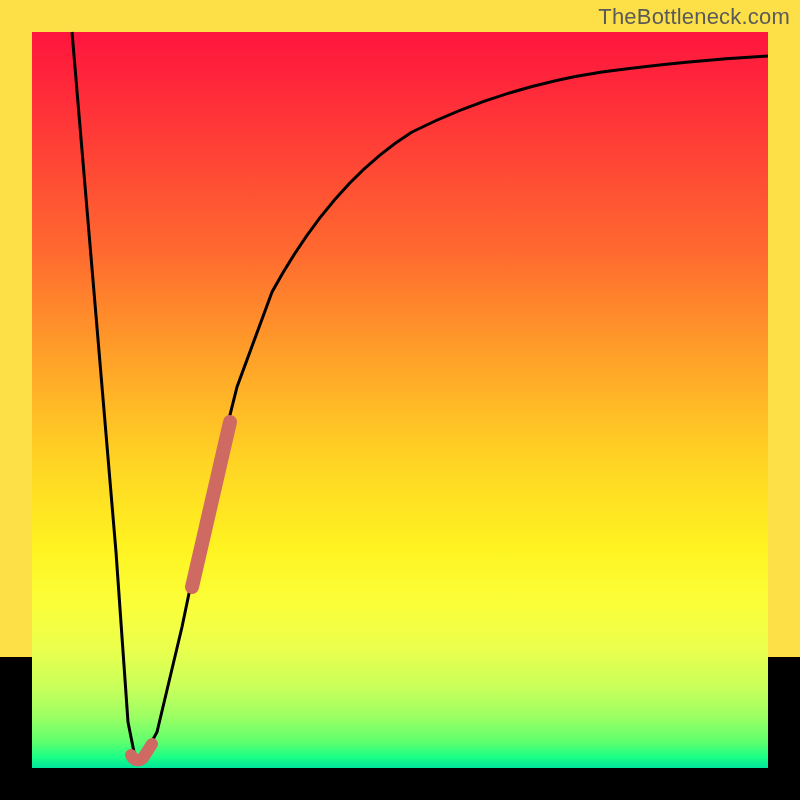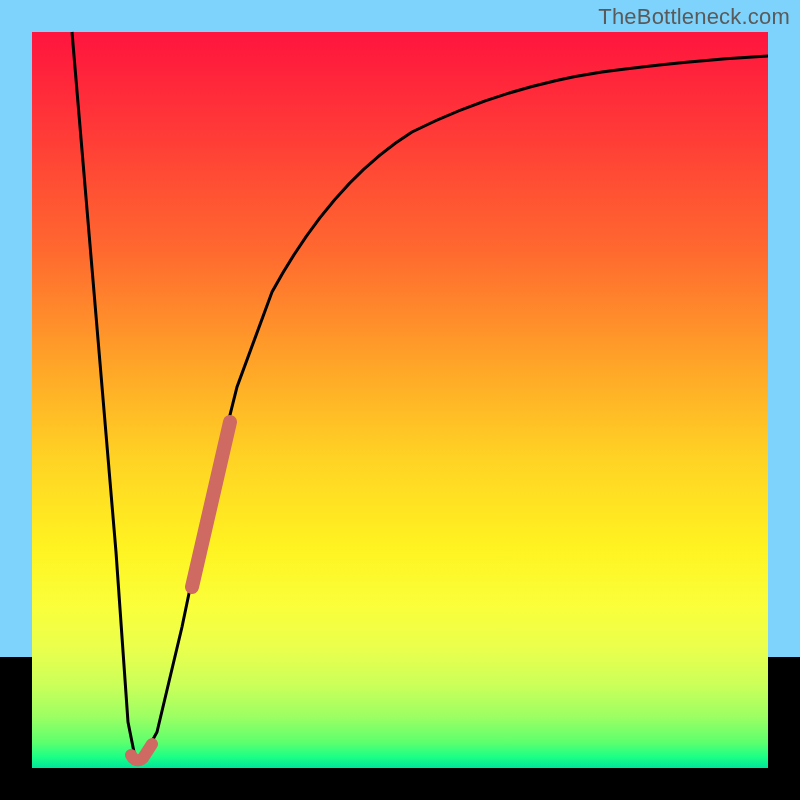--- a/index.html
+++ b/index.html
@@ -10,21 +10,21 @@
     overflow: hidden;
     background: #000;
     font-family: Arial, Helvetica, sans-serif;
   }
   .frame {
     position: absolute;
     left: 0;
     top: 0;
     width: 800px;
     height: 657px;
-    background: #7dd3fc;
+    background: #fde047;
   }
   .plot {
     position: absolute;
     left: 32px;
     top: 32px;
     width: 736px;
     height: 736px;
     
     background: linear-gradient(to bottom,
       #ff153e 0%,

